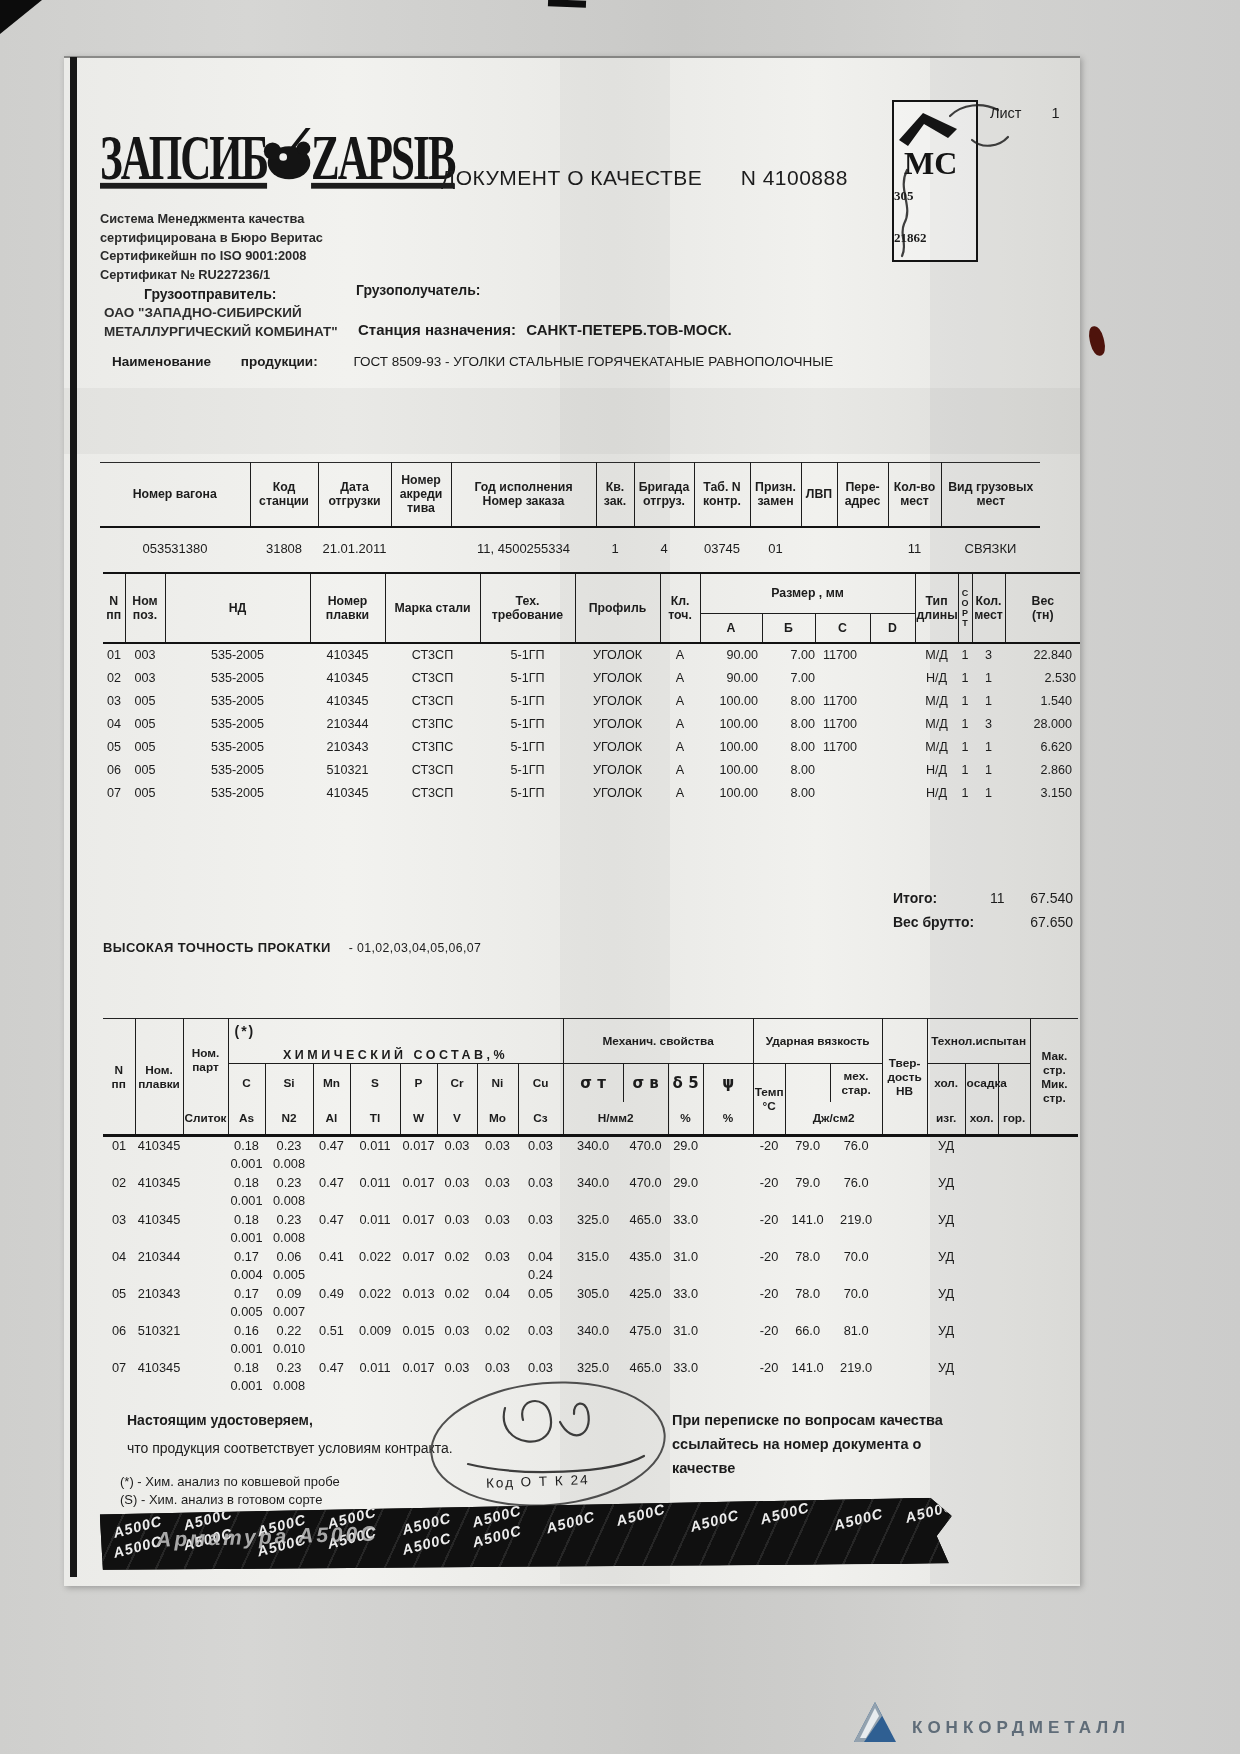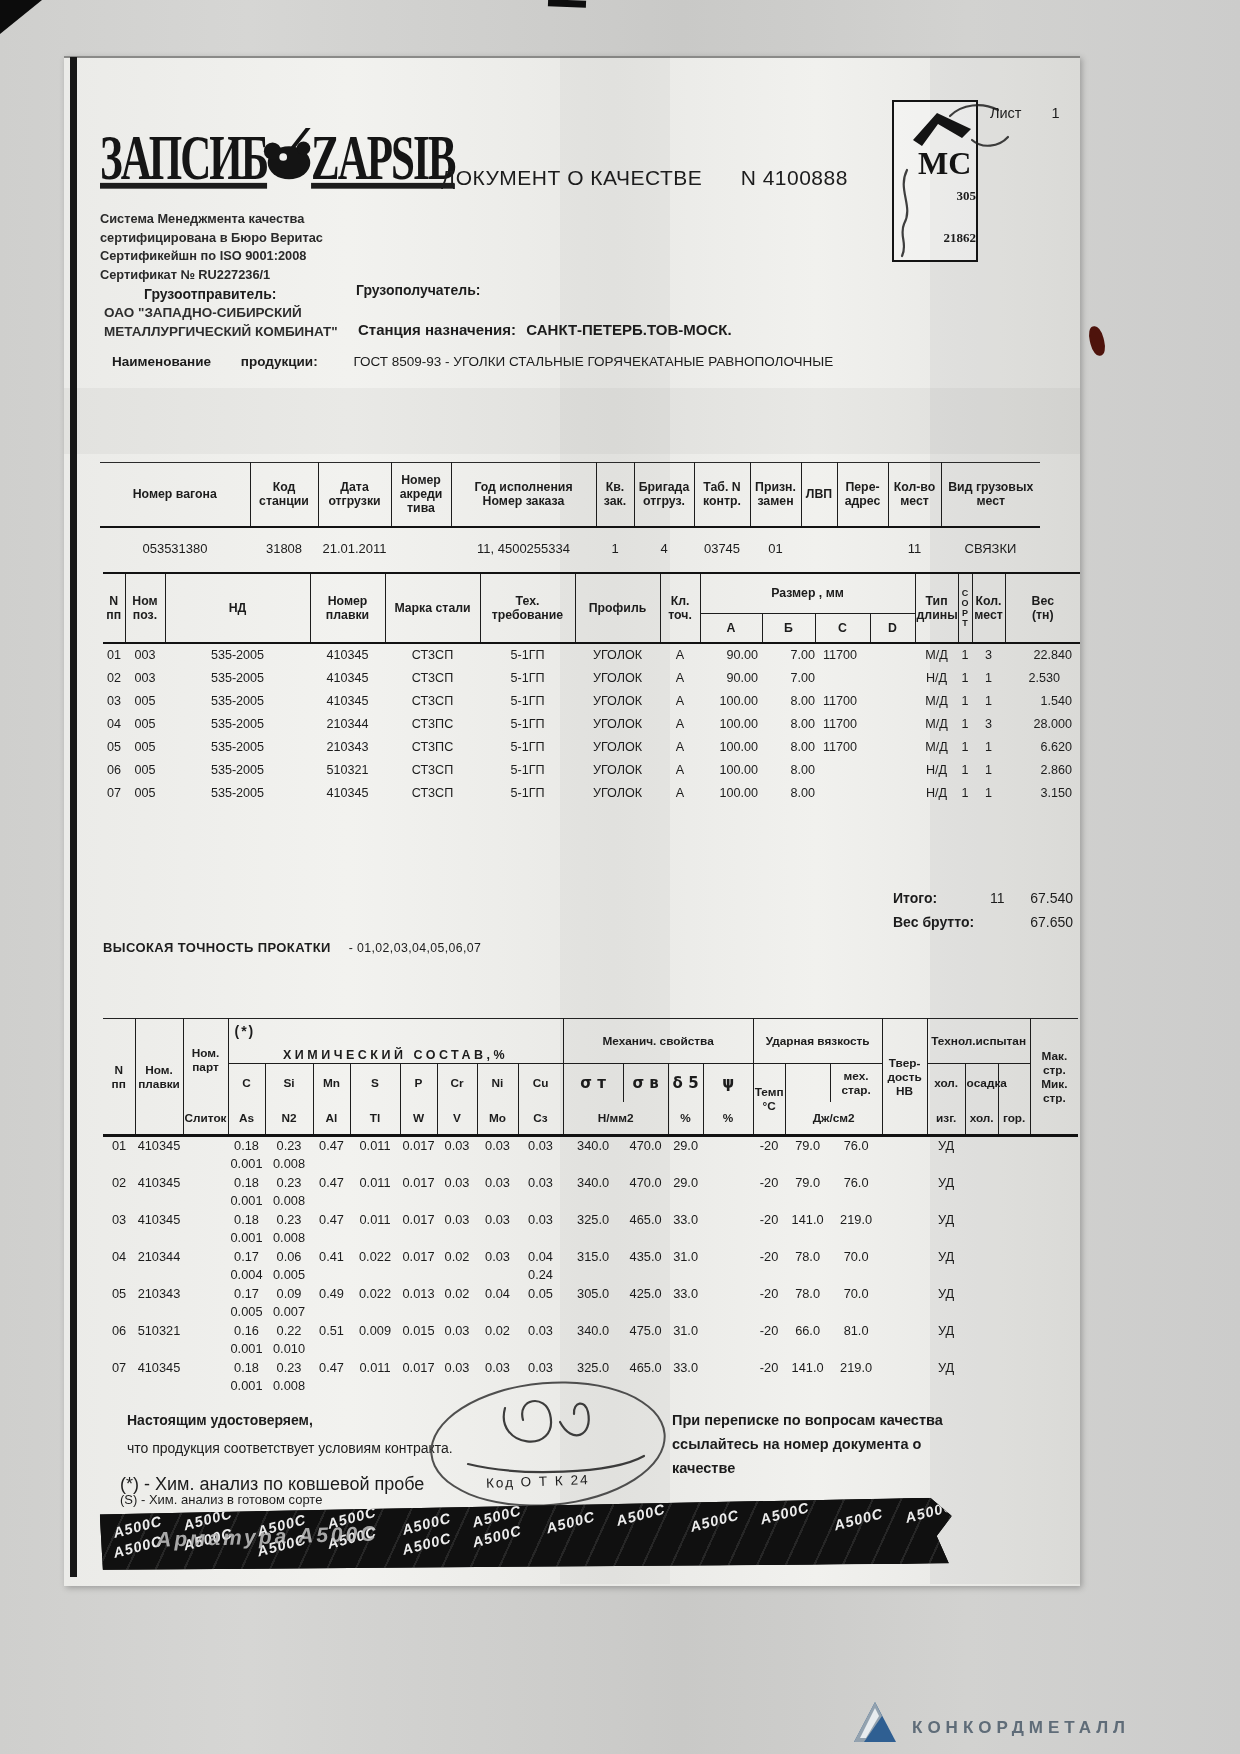--- a/index.html
+++ b/index.html
@@ -30,21 +30,21 @@
   .shipper-1{position:absolute;left:104px;top:305px;font-size:13.5px;font-weight:bold;color:#2e2e2e;}
   .shipper-2{position:absolute;left:104px;top:324px;font-size:13.5px;font-weight:bold;color:#2e2e2e;}
   .doc-title{position:absolute;left:393px;top:166px;font-size:21px;font-weight:normal;letter-spacing:.5px;white-space:nowrap;margin-left:48px;}
   .doc-title .num{margin-left:32px;}
   .consignee-lbl{position:absolute;left:356px;top:282px;font-size:14px;font-weight:bold;}
   .station{position:absolute;left:358px;top:321px;font-size:15px;}
   .station .v{font-weight:bold;margin-left:6px;}
   .product-line{position:absolute;left:112px;top:354px;font-size:13.5px;white-space:nowrap;}
   .product-line .lab{font-weight:bold;word-spacing:26px;margin-right:32px;}
   .stamp-box{position:absolute;left:892px;top:100px;width:82px;height:158px;border:2.5px solid #141414;
-             background:rgba(255,255,255,.35);text-align:right;}
+             background:rgba(255,255,255,.35);text-align:left;}
   .stamp-num1{position:absolute;left:0;width:100%;top:86px;font-size:13px;font-weight:bold;font-family:"Liberation Serif",serif;}
   .stamp-num2{position:absolute;left:0;width:100%;top:128px;font-size:13px;font-weight:bold;font-family:"Liberation Serif",serif;}
   .sheet{position:absolute;left:990px;top:105px;font-size:14.5px;}
   .sheet .n{margin-left:26px;}
   
   table{border-collapse:collapse;table-layout:fixed;}
   th{font-weight:bold;white-space:pre-line;text-align:center;vertical-align:middle;padding:1px 1px;
      border-left:1.5px solid #1d1d1d;}
   th.no-bl{border-left:none;}
   th.grp{border-bottom:1.5px solid #1d1d1d;}
@@ -81,21 +81,21 @@
   .t3 tbody tr.l2{height:18px;}
   .t3 td{font-size:12.8px;}
   .chem-grp{position:relative;}
   .chem-grp .star{position:absolute;left:6px;top:4px;font-size:14px;font-weight:bold;letter-spacing:2px;}
   .chem-grp .ttl{letter-spacing:3.5px;font-size:12.5px;}
   .sig{font-size:15px;font-family:"DejaVu Sans",sans-serif;}
   
   .f-cert1{position:absolute;left:127px;top:1412px;font-size:14px;font-weight:bold;}
   .f-cert2{position:absolute;left:127px;top:1440px;font-size:14px;font-weight:normal;}
   .f-right{position:absolute;left:672px;top:1408px;width:290px;font-size:14.5px;font-weight:bold;line-height:24px;}
-  .f-note1{position:absolute;left:120px;top:1474px;font-size:18px;}
+  .f-note1{position:absolute;left:120px;top:1474px;font-size:13px;}
   .f-note2{position:absolute;left:120px;top:1492px;font-size:13px;}
   .oval-stamp{position:absolute;left:430px;top:1382px;width:232px;height:120px;border:2.5px solid #3d3d3d;
               border-radius:50%;transform:rotate(-5deg);opacity:.9;}
   .qc-code{position:absolute;left:486px;top:1474px;font-size:13.5px;letter-spacing:2px;transform:rotate(-2deg);}
   
   .banner{position:absolute;left:100px;top:1502px;width:852px;height:66px;background:#0d0d0d;
           transform:rotate(-.6deg);overflow:hidden;
           clip-path:polygon(0 12%,97.5% 0,100% 28%,98.2% 58%,99.6% 100%,.3% 96%);
           background-image:repeating-linear-gradient(115deg,#101010 0 24px,#262626 24px 26px);}
   .banner-row{display:flex;flex-wrap:wrap;width:900px;margin-top:4px;}
@@ -320,21 +320,21 @@
           <td>5-1ГП</td>
           <td>УГОЛОК</td>
           <td>А</td>
           <td style="text-align: right; padding-right: 4px;">90.00</td>
           <td style="text-align: right; padding-right: 0px;">7.00</td>
           <td style="text-align: left; padding-left: 8px;"></td>
           <td></td>
           <td>Н/Д</td>
           <td>1</td>
           <td>1</td>
-          <td style="text-align: right; padding-right: 20px;">2.530</td>
+          <td style="text-align: right; padding-right: 4px;">2.530</td>
         </tr>
         <tr>
           <td>03</td>
           <td>005</td>
           <td>535-2005</td>
           <td>410345</td>
           <td>СТ3СП</td>
           <td>5-1ГП</td>
           <td>УГОЛОК</td>
           <td>А</td>

